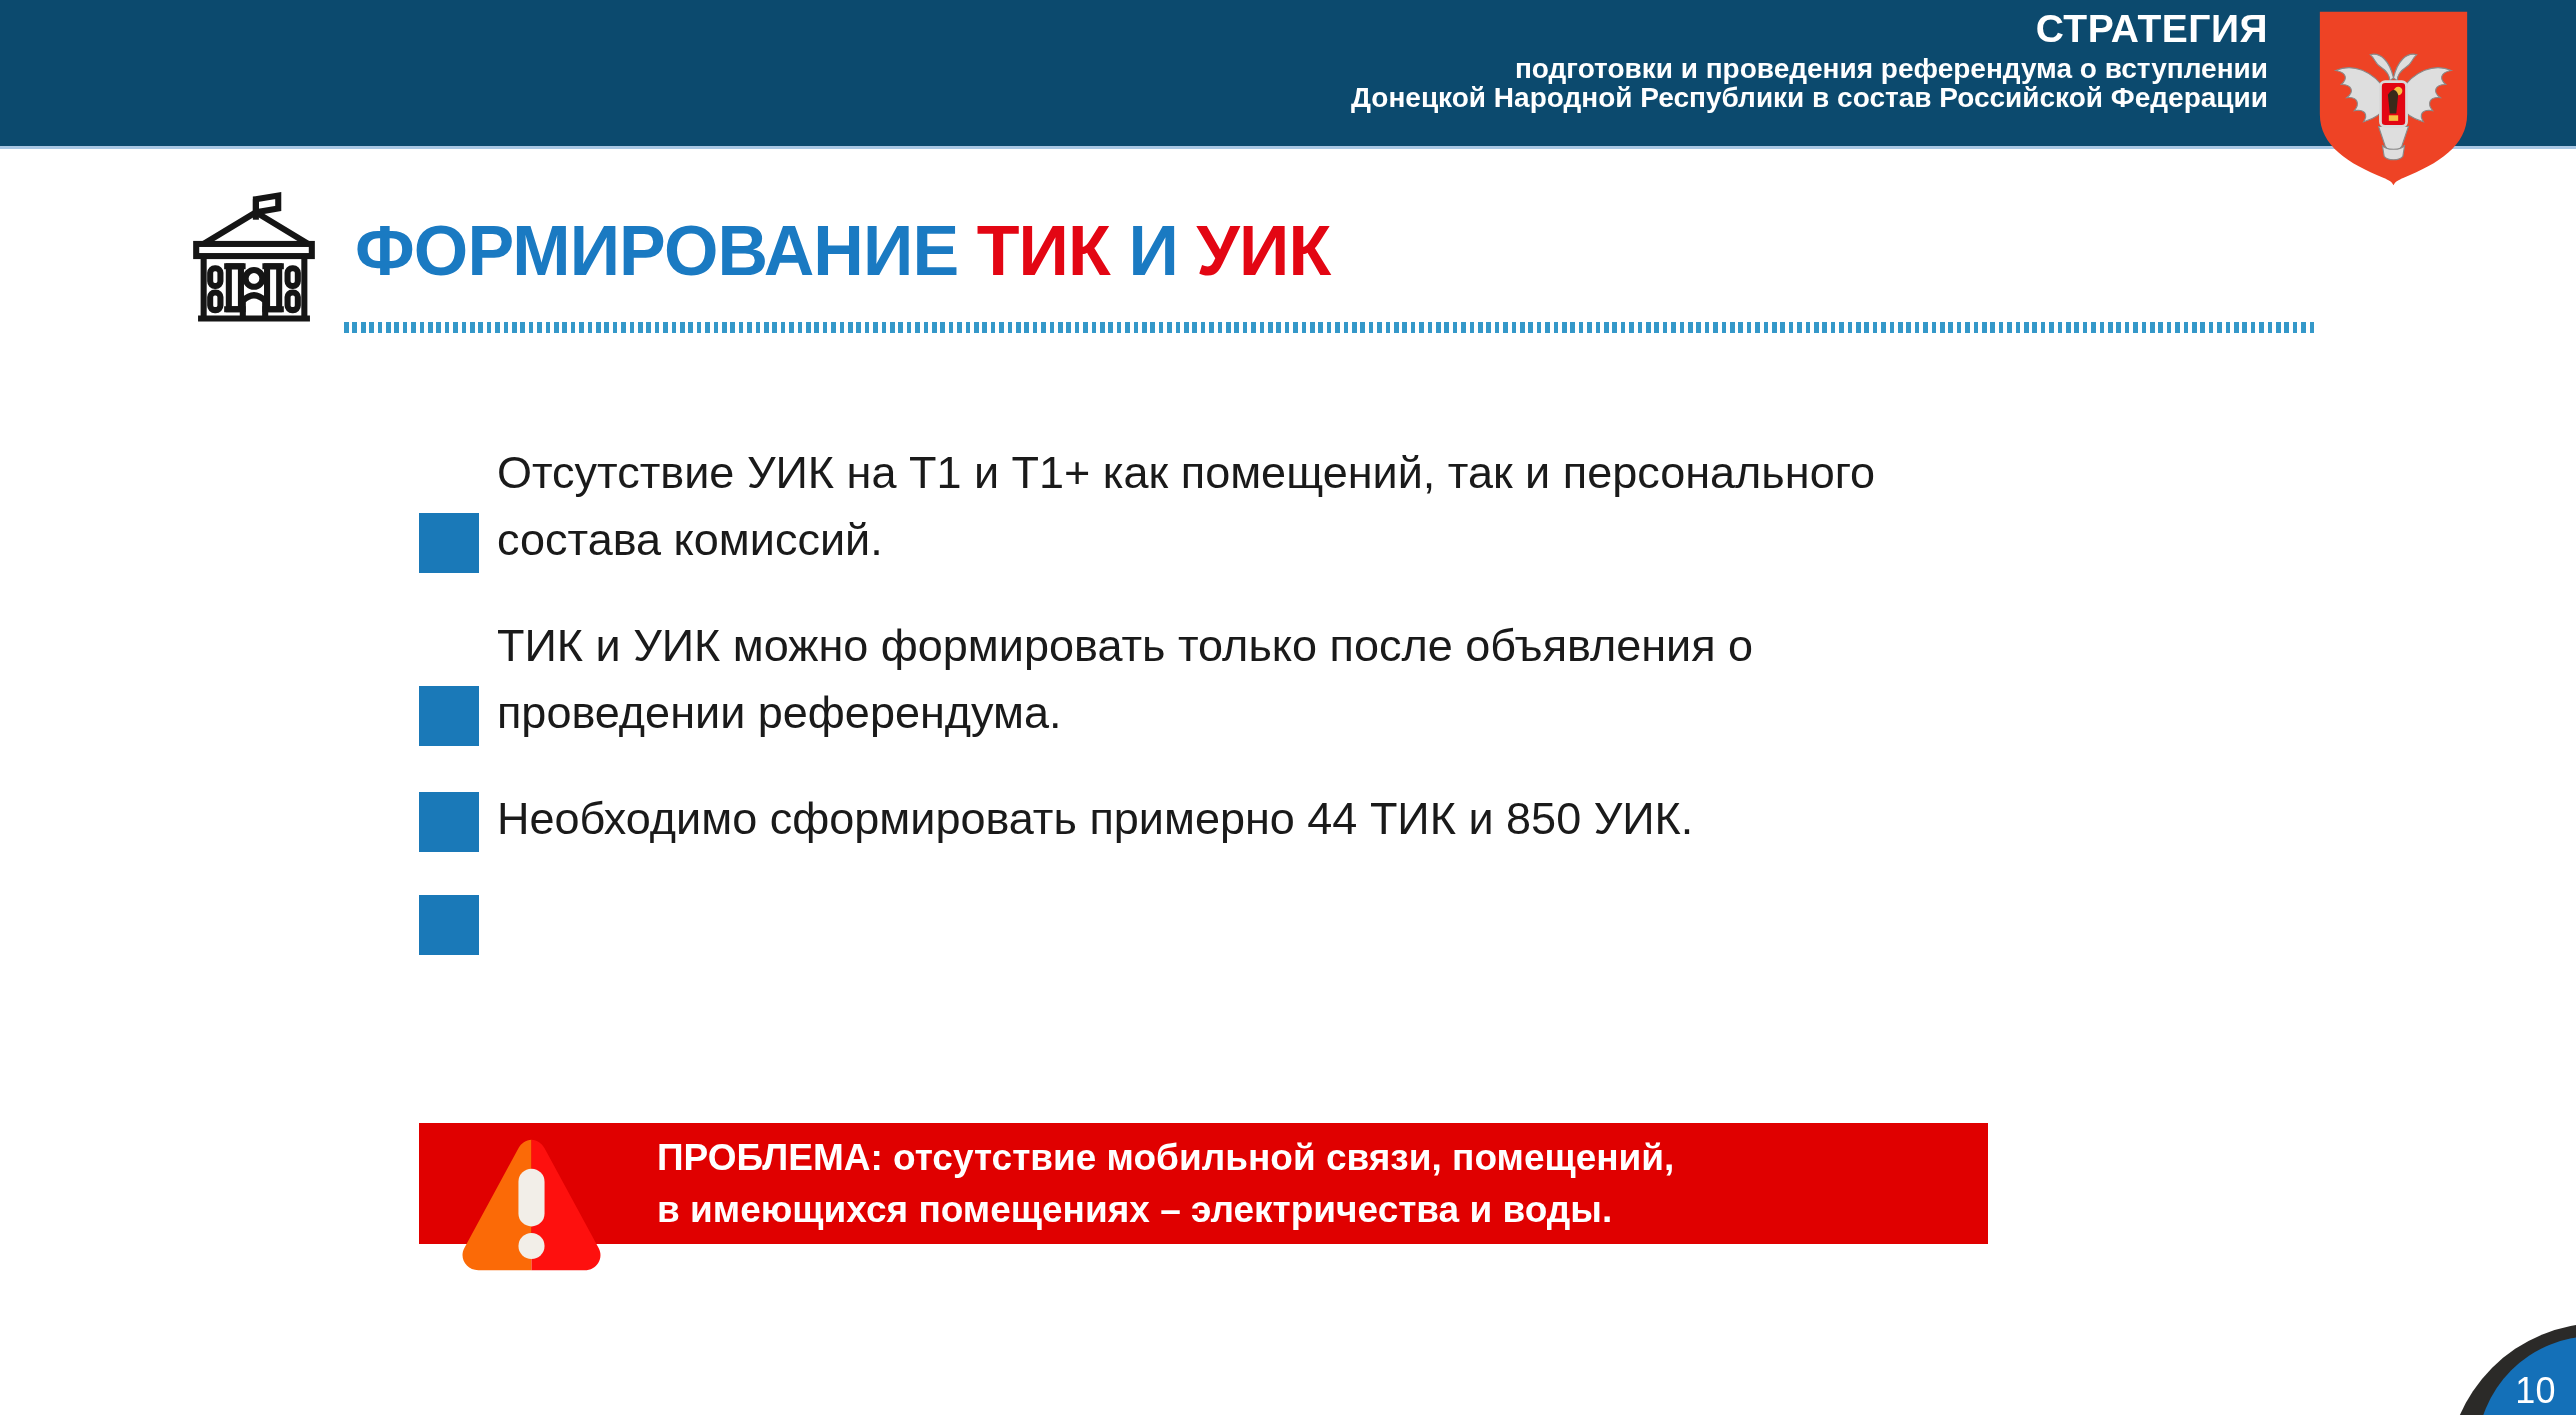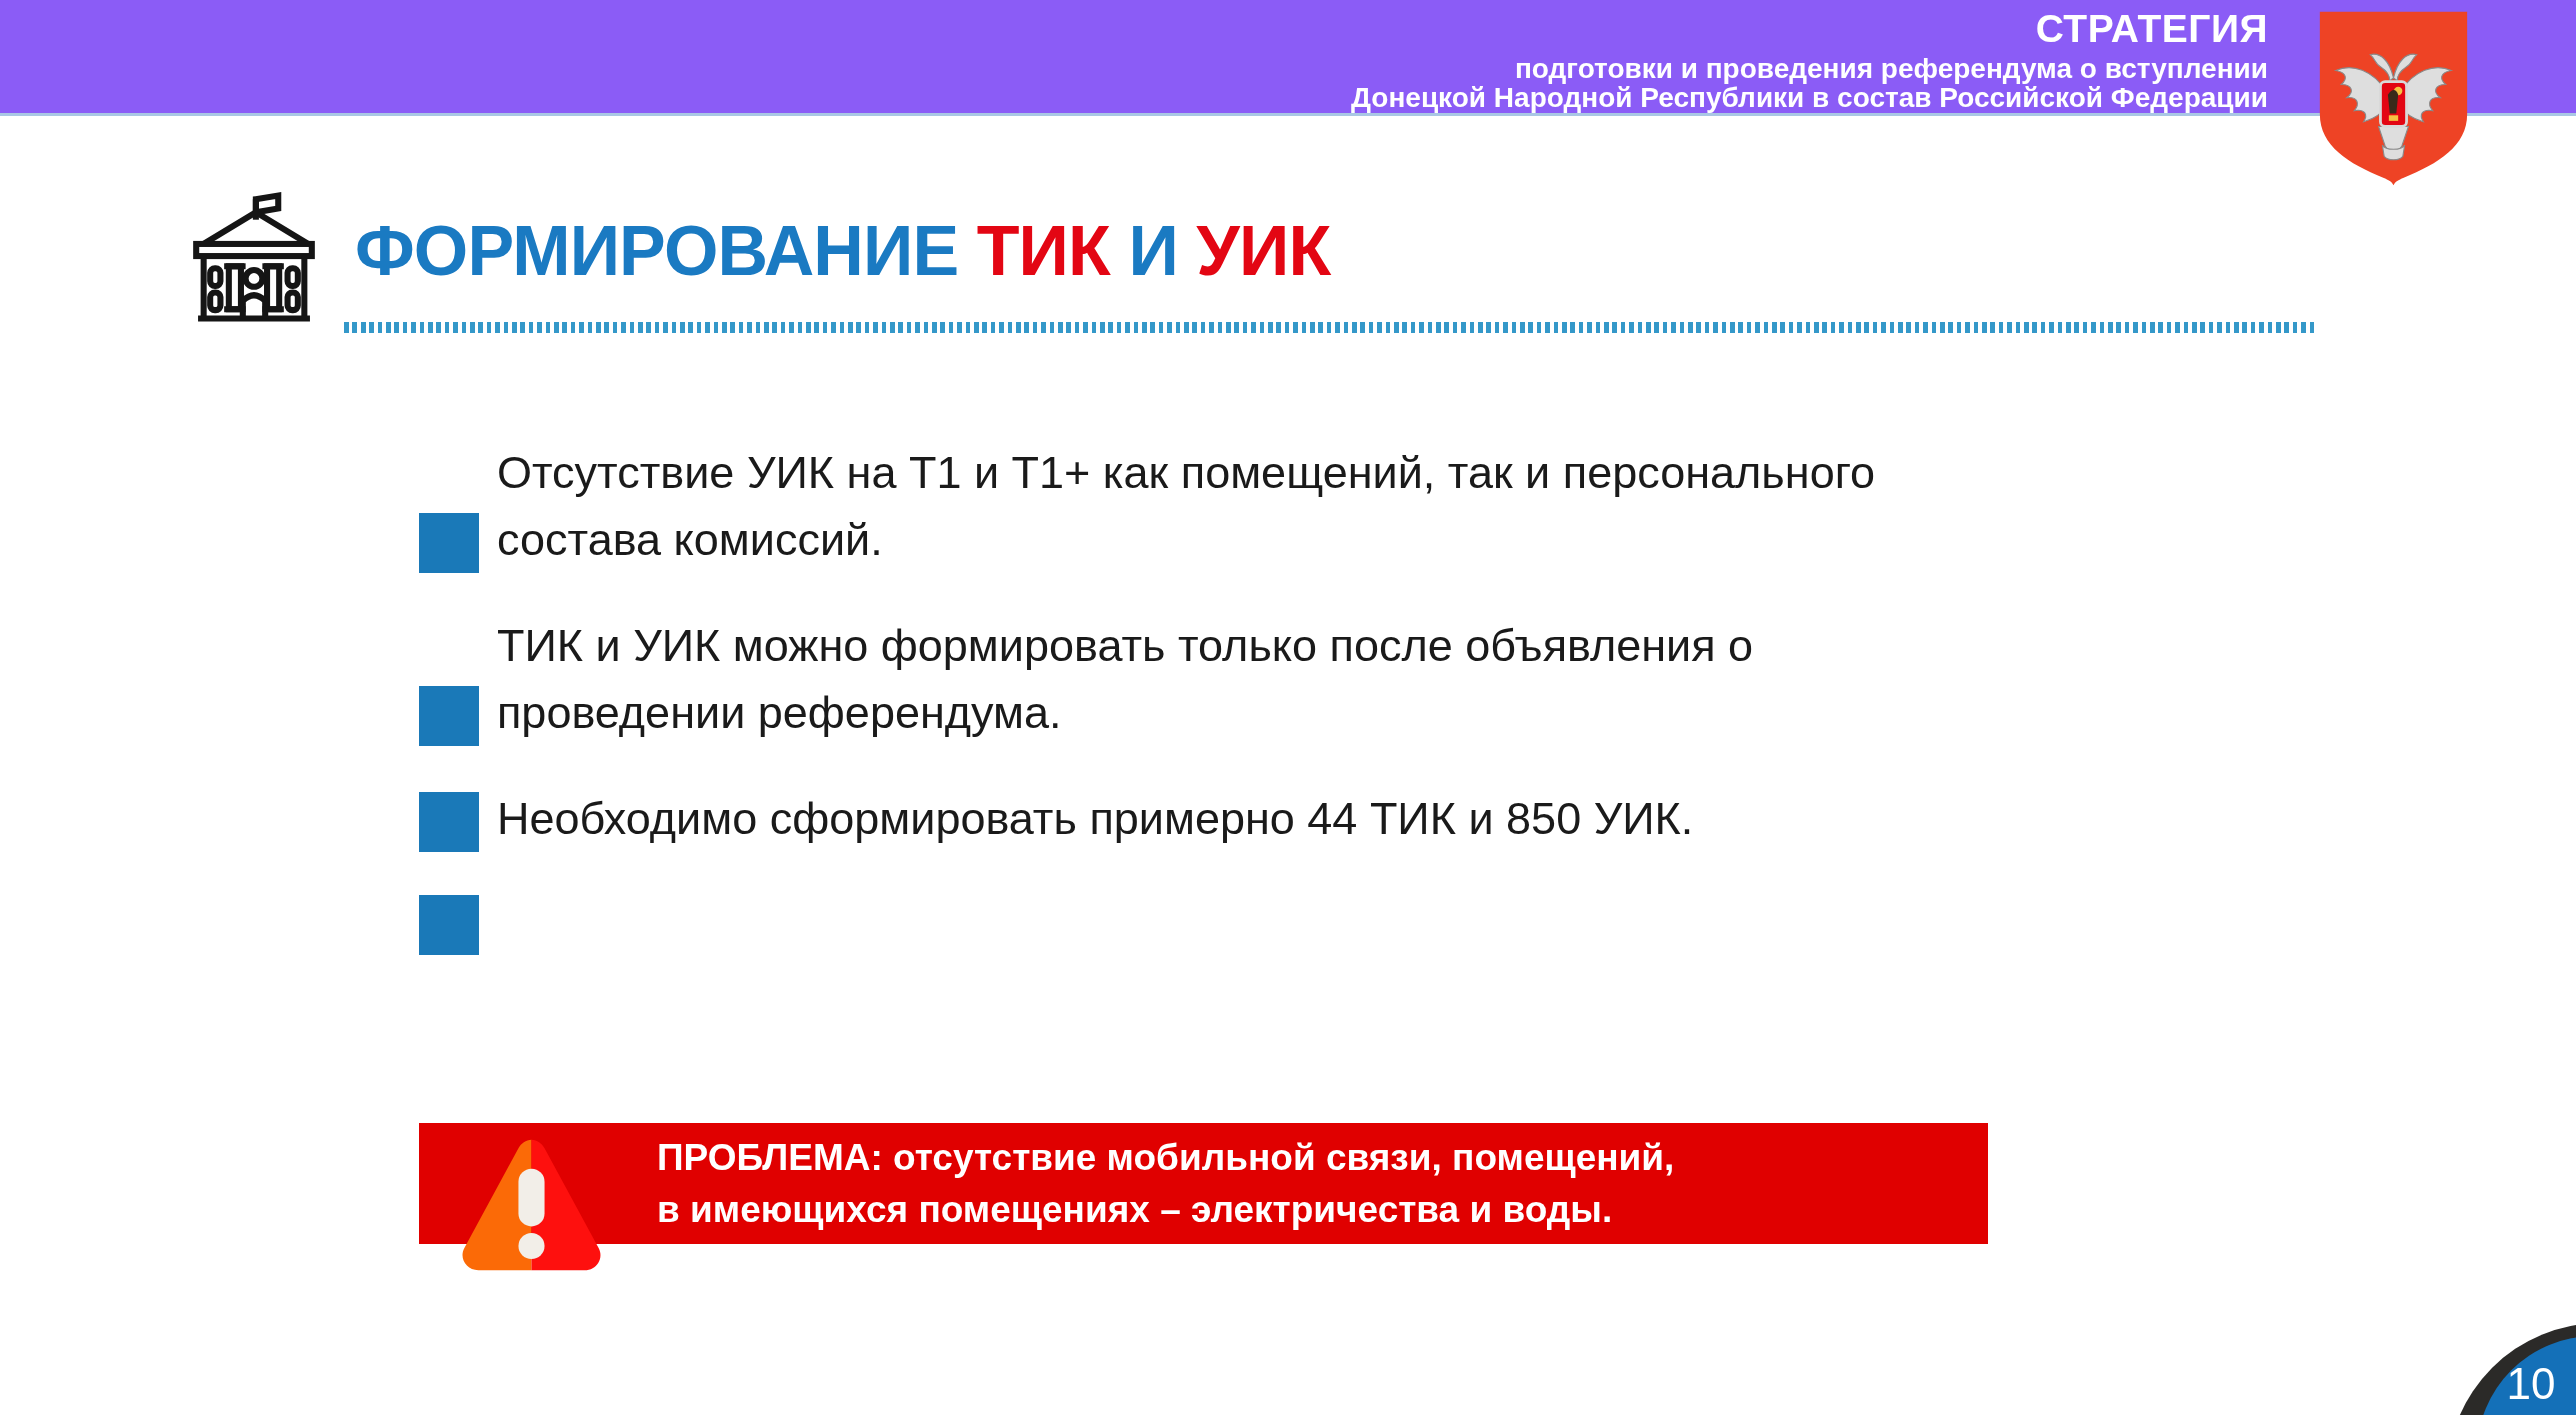--- a/index.html
+++ b/index.html
@@ -3,22 +3,22 @@
 <meta charset="utf-8">
 <style>
   html,body { margin:0; padding:0; background:#fff; }
   .slide {
     position:relative; width:2576px; height:1415px; overflow:hidden;
     background:#ffffff; font-family:"Liberation Sans", sans-serif;
   }
 
   
   .topbar {
-    position:absolute; left:0; top:0; width:100%; height:116px;
-    background:#8b5cf6; border-bottom:3.7px solid #a9c7e4; box-sizing:border-box;
+    position:absolute; left:0; top:0; width:100%; height:149px;
+    background:#0c4a6e; border-bottom:3.7px solid #a9c7e4; box-sizing:border-box;
   }
   .header-text { position:absolute; top:6.5px; right:308px; text-align:right; color:#ffffff; }
   .h-title { font-size:39px; font-weight:bold; line-height:43px; letter-spacing:0.5px; }
   .h-sub  { font-size:28px; font-weight:bold; line-height:29px; margin-top:4.7px; white-space:pre-line; }
 
   .emblem { position:absolute; left:2315px; top:9.3px; width:157px; height:179px; }
 
   
   .gov-icon { position:absolute; left:185px; top:187px; width:138px; height:140px; }
   .slide-title {
@@ -43,21 +43,21 @@
   .problem { position:absolute; left:419px; top:1123px; width:1569px; height:121px; background:#e00000; }
   .warn { position:absolute; left:37px; top:12px; width:151px; height:140px; }
   .ptext {
     position:absolute; left:238px; top:50%; transform:translateY(-50%);
     color:#ffffff; font-weight:bold; font-size:37px; line-height:52px; white-space:pre-line;
   }
 
   
   .corner-dark { position:absolute; width:307px; height:307px; right:-178px; bottom:-215px; border-radius:50%; background:#2b2a28; }
   .corner-blue { position:absolute; width:234px; height:234px; right:-135px; bottom:-155px; border-radius:50%; background:#1470b8; }
-  .pagenum { position:absolute; right:20.6px; bottom:9px; color:#ffffff; font-size:44px; line-height:44px;margin-left:6px; }
+  .pagenum { position:absolute; right:20.6px; bottom:2px; color:#ffffff; font-size:36px; line-height:44px;margin-left:6px; }
 </style>
 </head>
 <body>
 
 <div class="slide">
 
   <header class="topbar">
     <div class="header-text">
       <div class="h-title">СТРАТЕГИЯ</div>
       <div class="h-sub">подготовки и проведения референдума о вступлении

